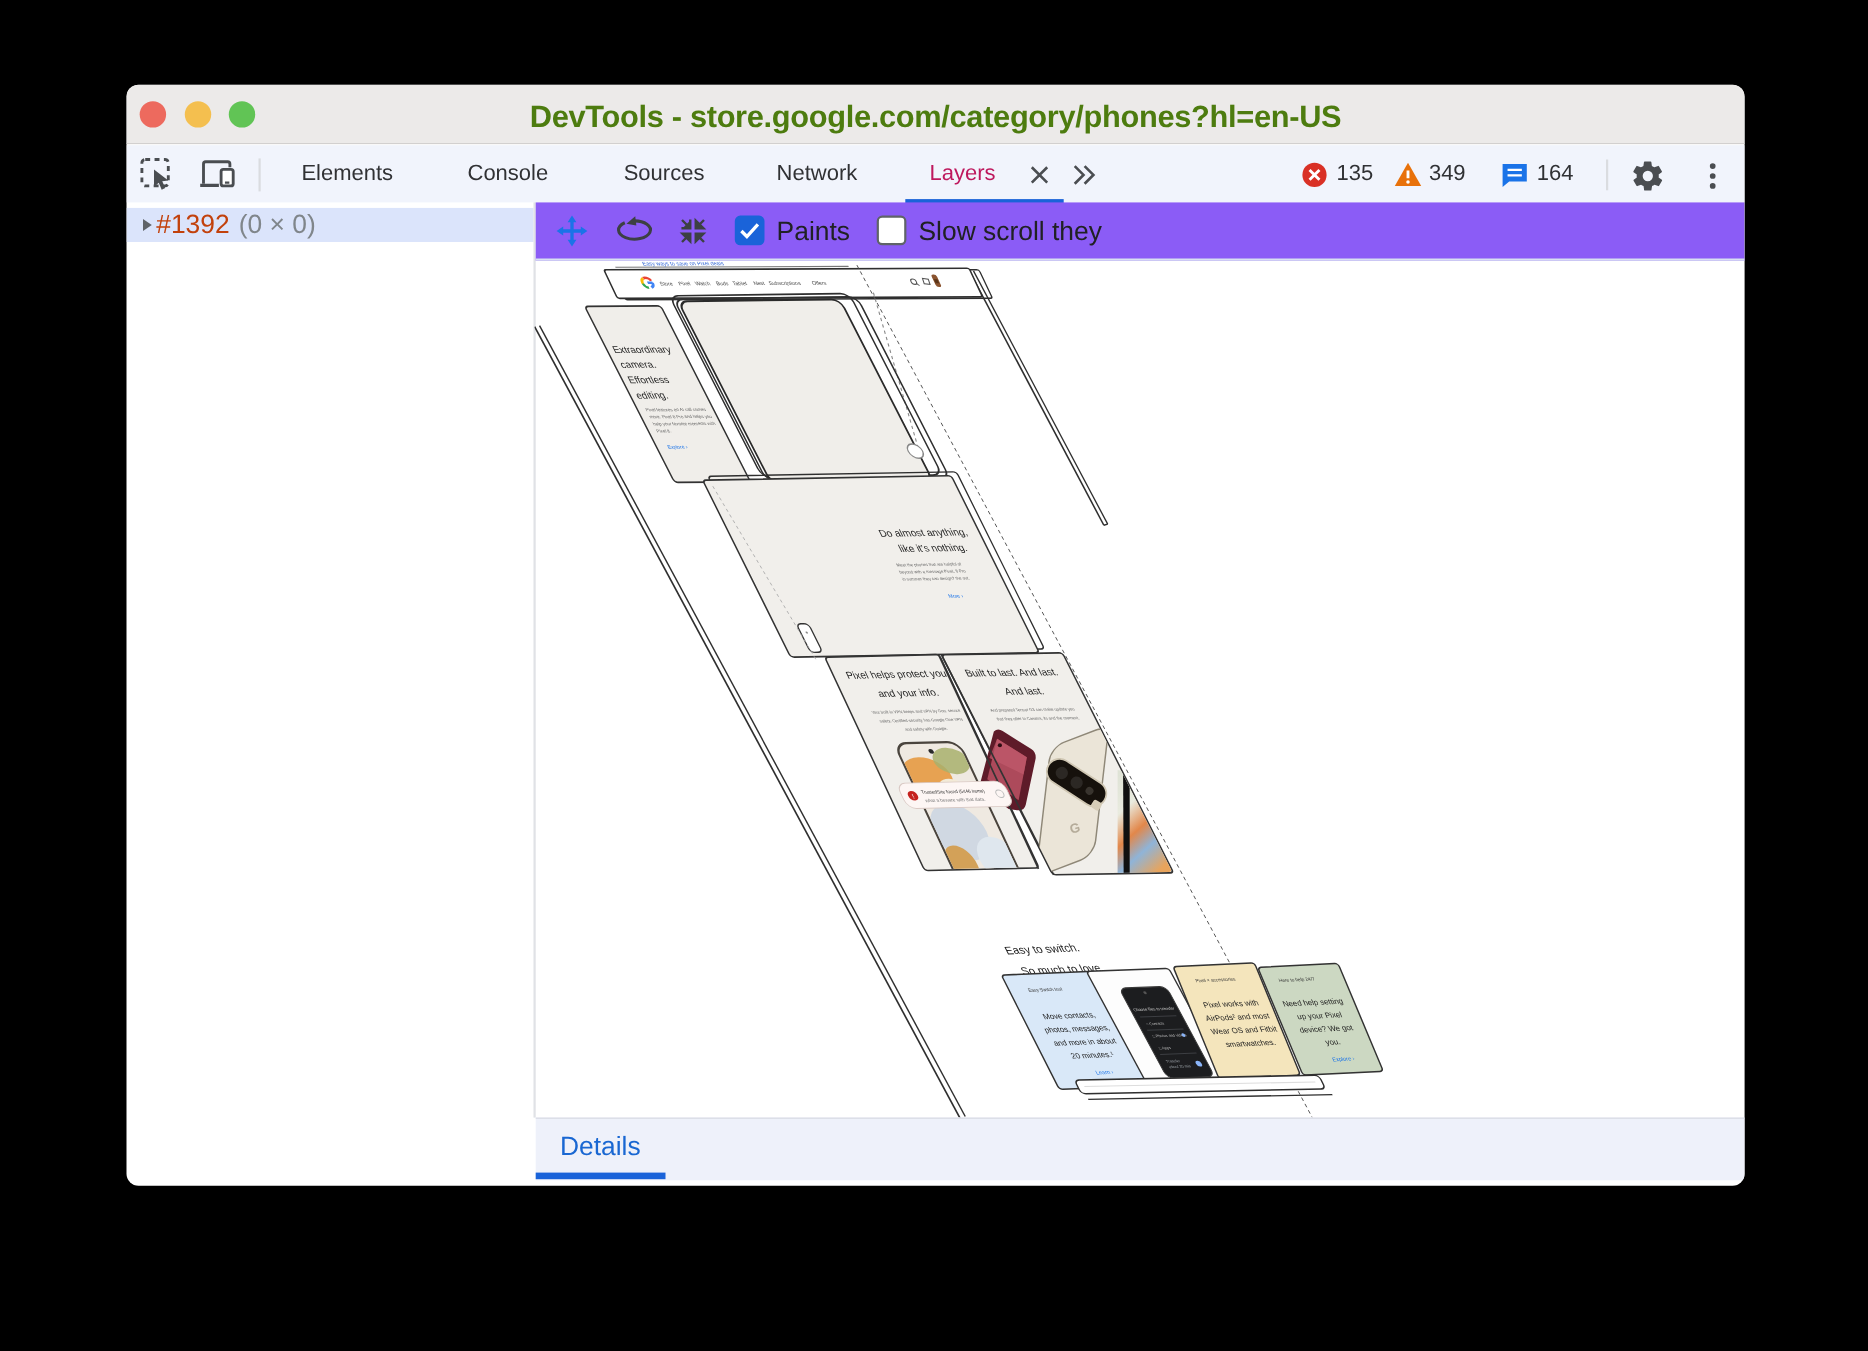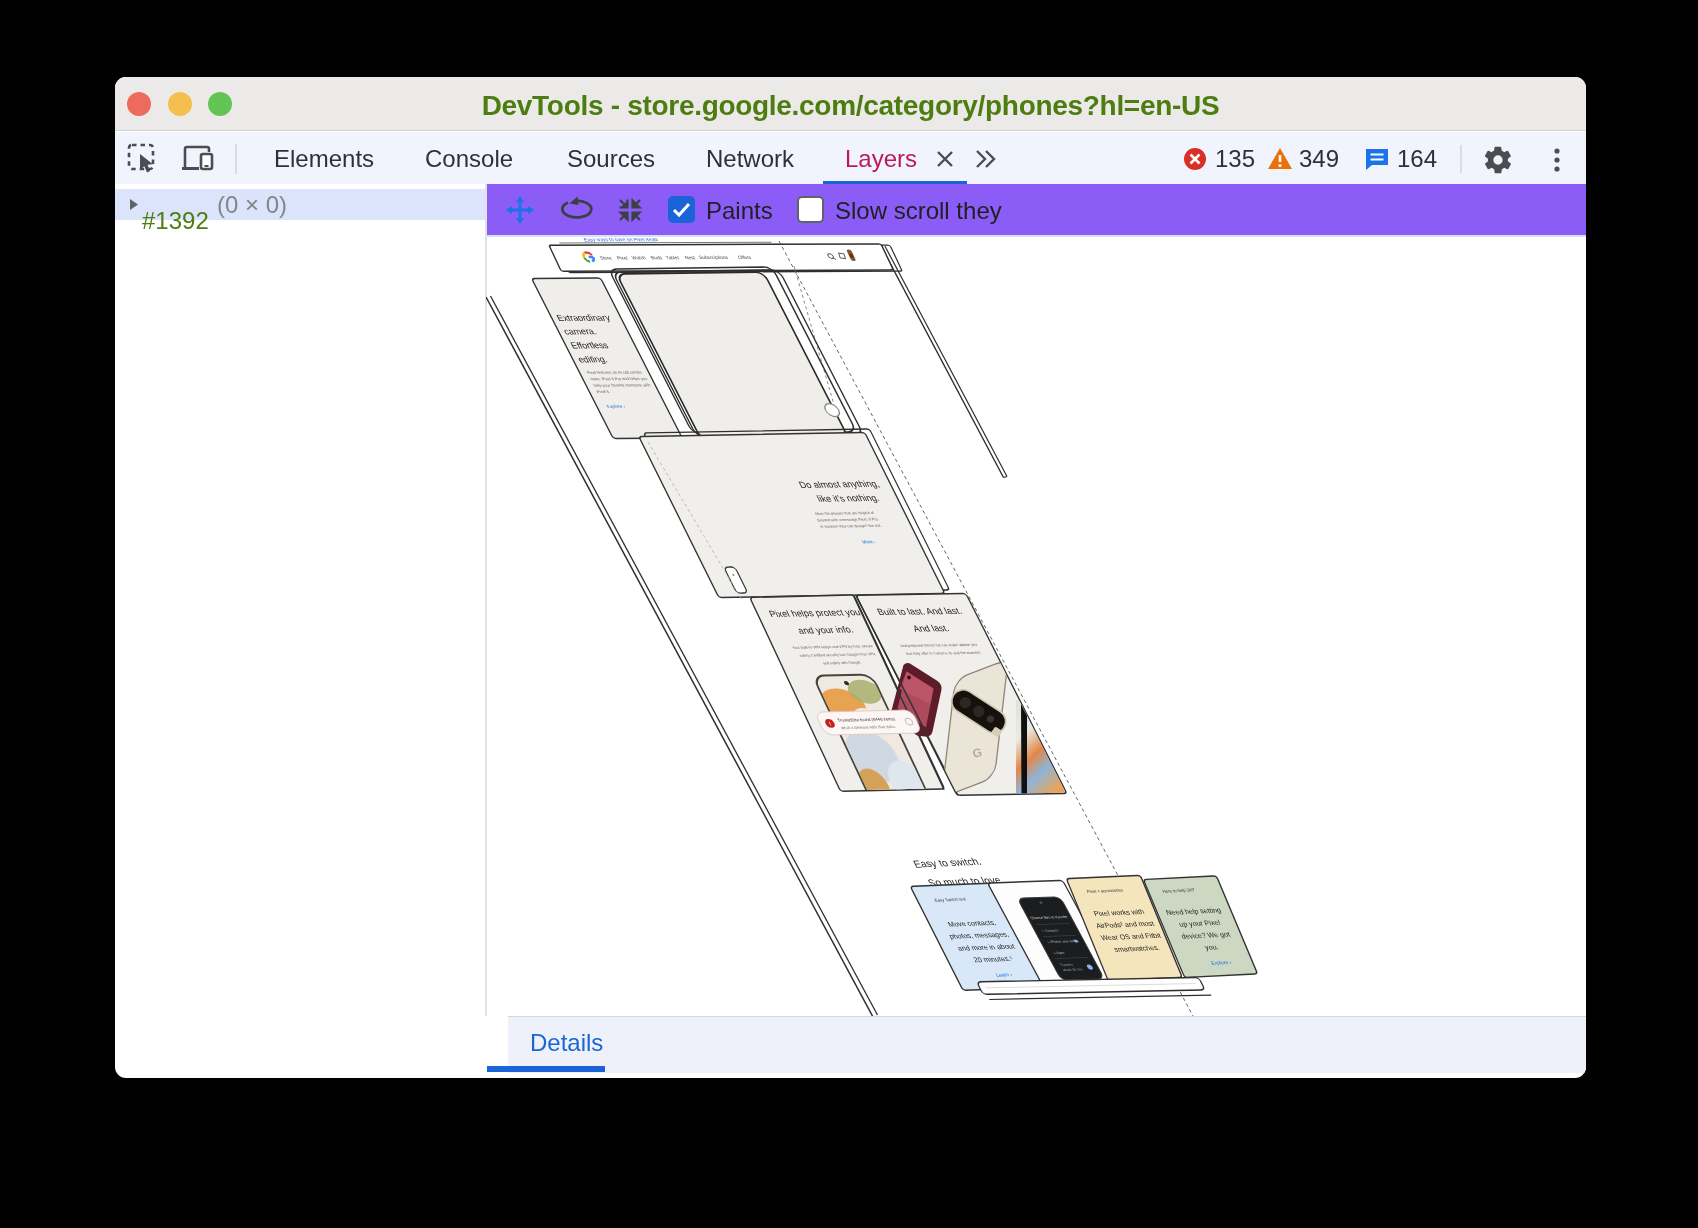--- a/index.html
+++ b/index.html
@@ -1,25 +1,25 @@
 <!DOCTYPE html>
 <html><head><meta charset="utf-8"><style>
 * { margin:0; padding:0; box-sizing:border-box; }
 html,body { width:1698px; height:1228px; background:#000; font-family:"Liberation Sans",sans-serif; }
 #win { position:absolute; left:115px; top:77px; width:1471px; height:1001px;
   background:#fff; border-radius:11px; overflow:hidden; }
 #titlebar { position:absolute; left:0; top:0; width:100%; height:54px; background:#eceae9; border-bottom:1px solid #d2d0cf; }
 .tl { position:absolute; top:15px; width:24px; height:24px; border-radius:50%; }
 #title { position:absolute; top:13px; left:0; width:100%; text-align:center; font-weight:bold; font-size:28px; color:#4d7c0f; letter-spacing:-0.3px; }
 #tabbar { position:absolute; left:0; top:55px; width:100%; height:52px; background:#f1f4fc; }
-.tab { position:absolute; top:0; height:53px; line-height:53px; font-size:24px; color:#303134; }
+.tab { position:absolute; top:0; height:53px; line-height:53px; font-size:20px; color:#303134; }
 #sidebar-row { position:absolute; left:0; top:112px; width:370px; height:31px; background:#dbe4fb; }
 #divider { position:absolute; left:370px; top:107px; width:2px; height:832px; background:#e0e2e6; }
 #toolbar { position:absolute; left:372px; top:107px; width:1099px; height:53px; background:#8b5cf6; border-bottom:2px solid #d8e0f2; }
-#detailsbar { position:absolute; left:372px; top:939px; width:1099px; height:57px; background:#eef1fa; border-top:1px solid #d4d7e0;margin-left:21px; }
+#detailsbar { position:absolute; left:372px; top:939px; width:1099px; height:57px; background:#eef1fa; border-top:1px solid #d4d7e0; }
 #details-underline { position:absolute; left:372px; top:989px; width:118px; height:6px; background:#1a63d9; }
 svg text { font-family:"Liberation Sans",sans-serif; }
 </style></head><body>
 
 <div id="win">
 
   <div id="titlebar">
     <div class="tl" style="left:12px;background:#ed6a5e;"></div>
     <div class="tl" style="left:53px;background:#f4bf4f;"></div>
     <div class="tl" style="left:93px;background:#61c455;"></div>
@@ -85,21 +85,21 @@
         <circle cx="14" cy="14" r="2.6" fill="#4a4d51"></circle>
         <circle cx="14" cy="23" r="2.6" fill="#4a4d51"></circle>
       </svg>
   </div>
 
   <div id="sidebar-row">
 
     <svg style="position:absolute;left:12px;top:9px" width="13" height="13" viewBox="0 0 13 13">
         <path d="M3 1 L11 6.5 L3 12 Z" fill="#5f6368"></path>
       </svg>
-    <span style="position:absolute;left:27px;top:18px;font-size:24px;color:#4d7c0f">#1392</span>
+    <span style="position:absolute;left:27px;top:2px;font-size:24px;color:#c2410c">#1392</span>
       <span style="position:absolute;left:102px;top:2px;font-size:24px;color:#80868b">(0 × 0)</span>
   </div>
 
   <div id="divider"></div>
 
   <div id="toolbar">
 
     <svg style="position:absolute;left:17px;top:10px" width="32" height="32" viewBox="0 0 32 32">
       <path d="M16 2 L20 8 H12 Z M16 30 L12 24 H20 Z M2 16 L8 12 V20 Z M30 16 L24 20 V12 Z" fill="#1a73e8"></path>
       <path d="M16 7 V25 M7 16 H25" stroke="#1a73e8" stroke-width="3"></path>

